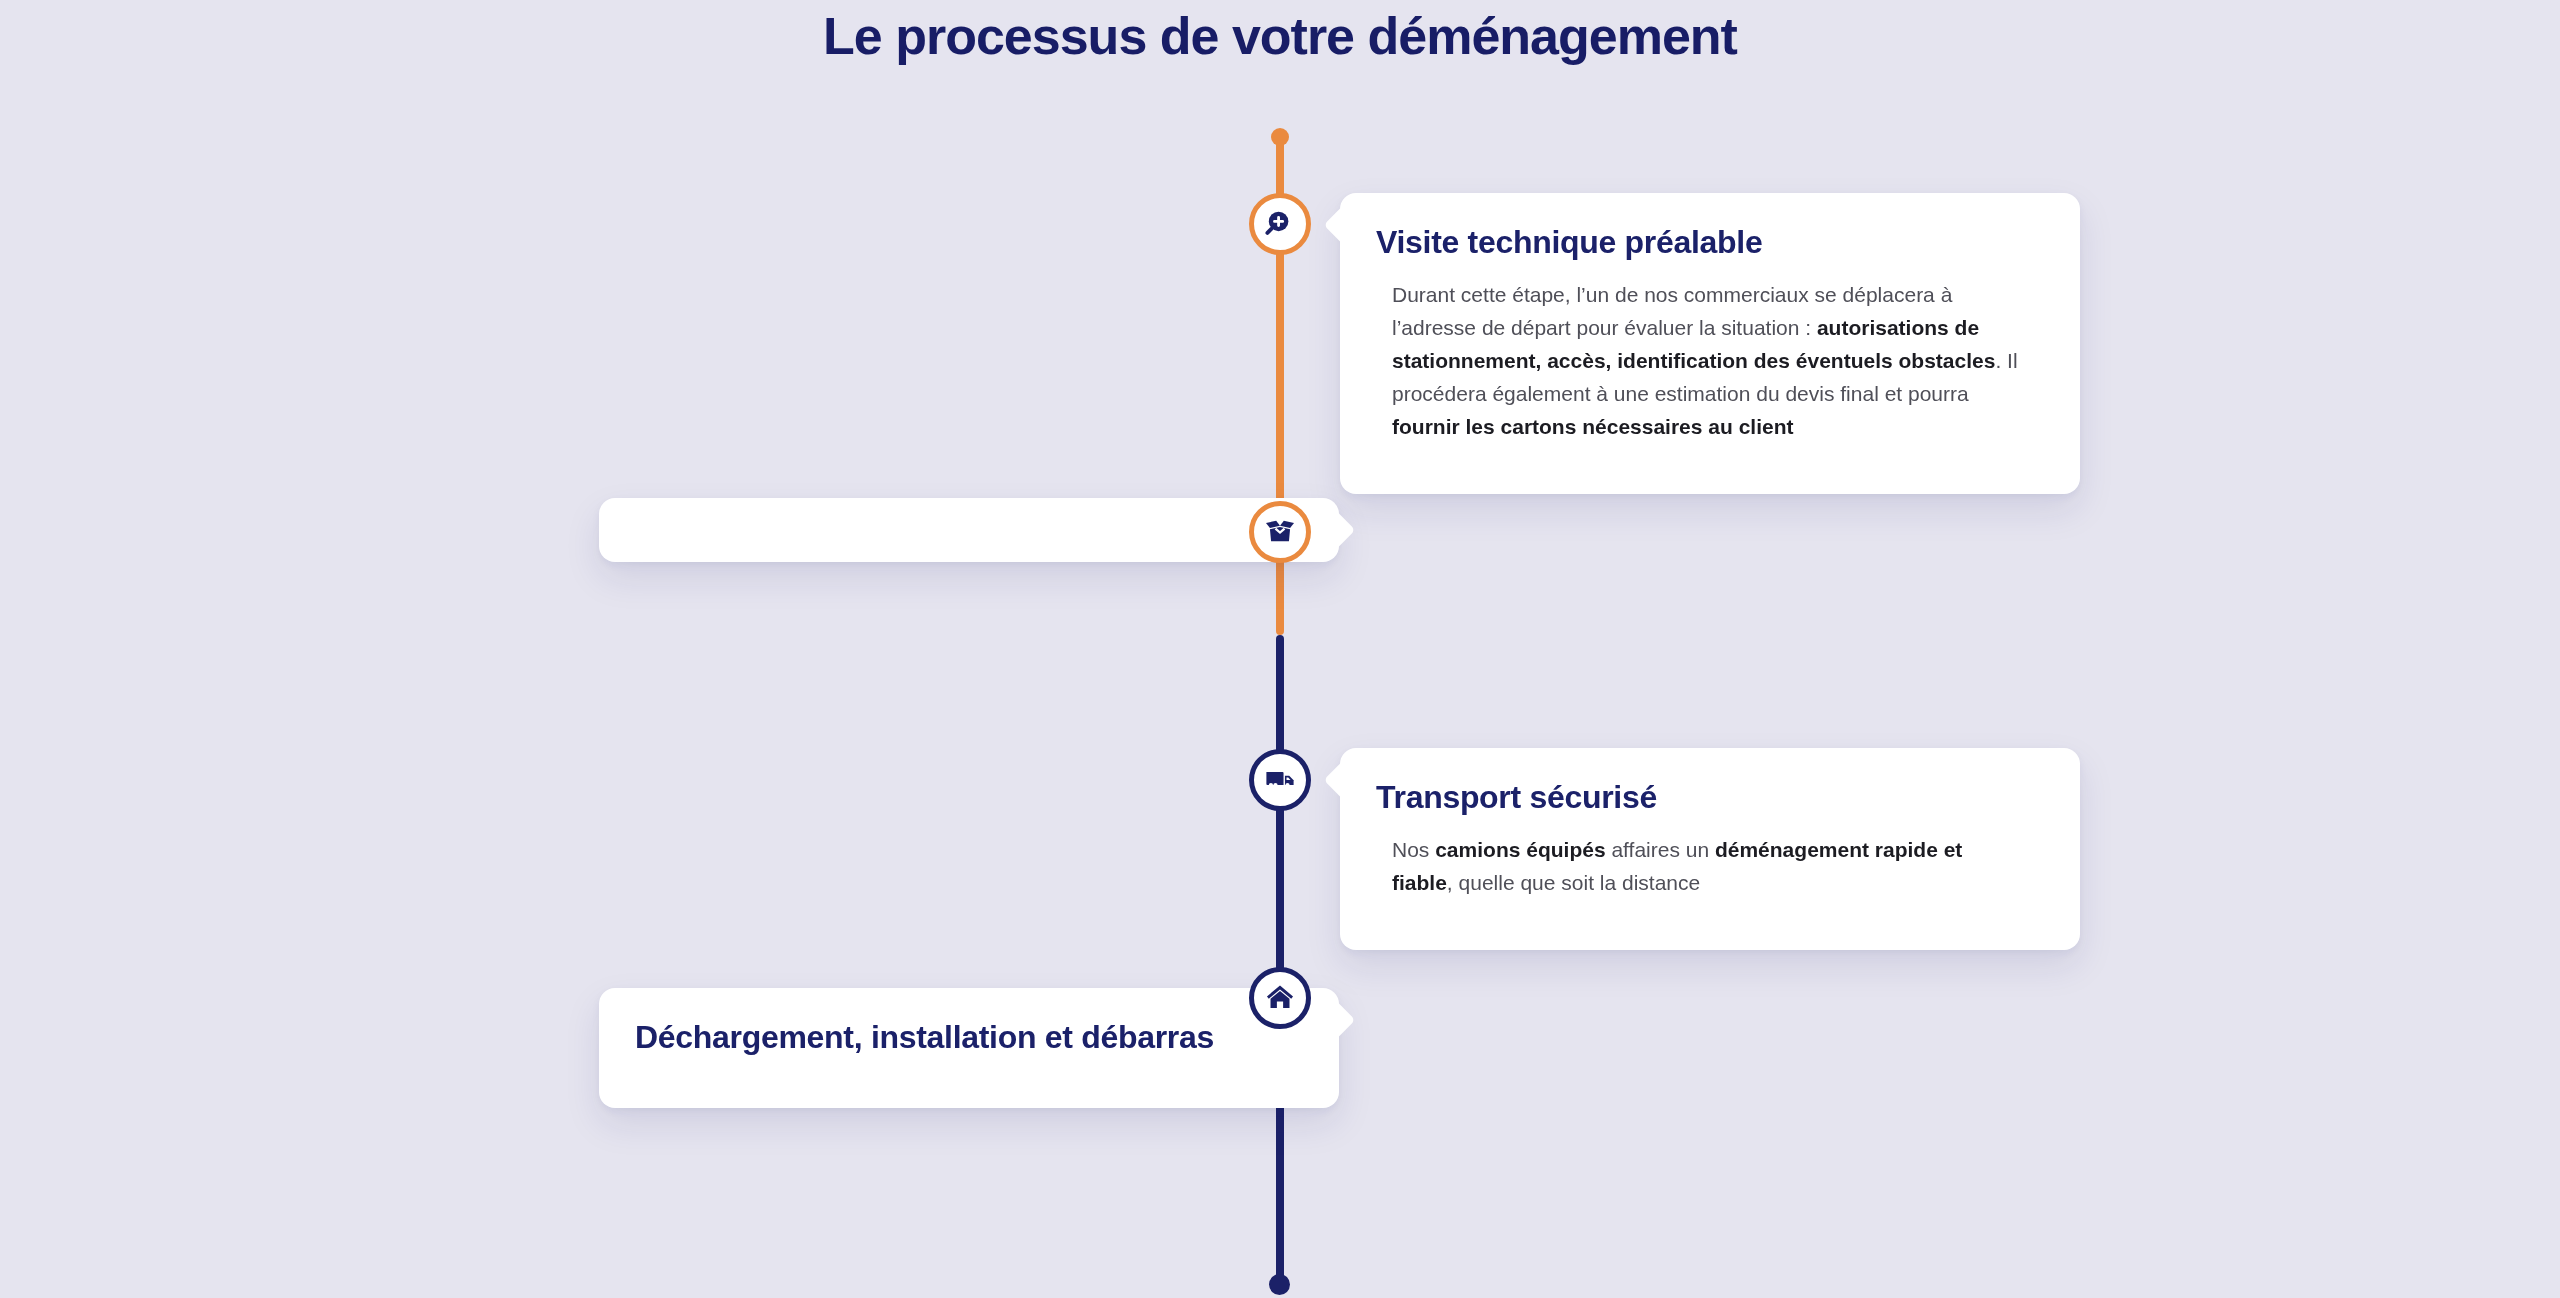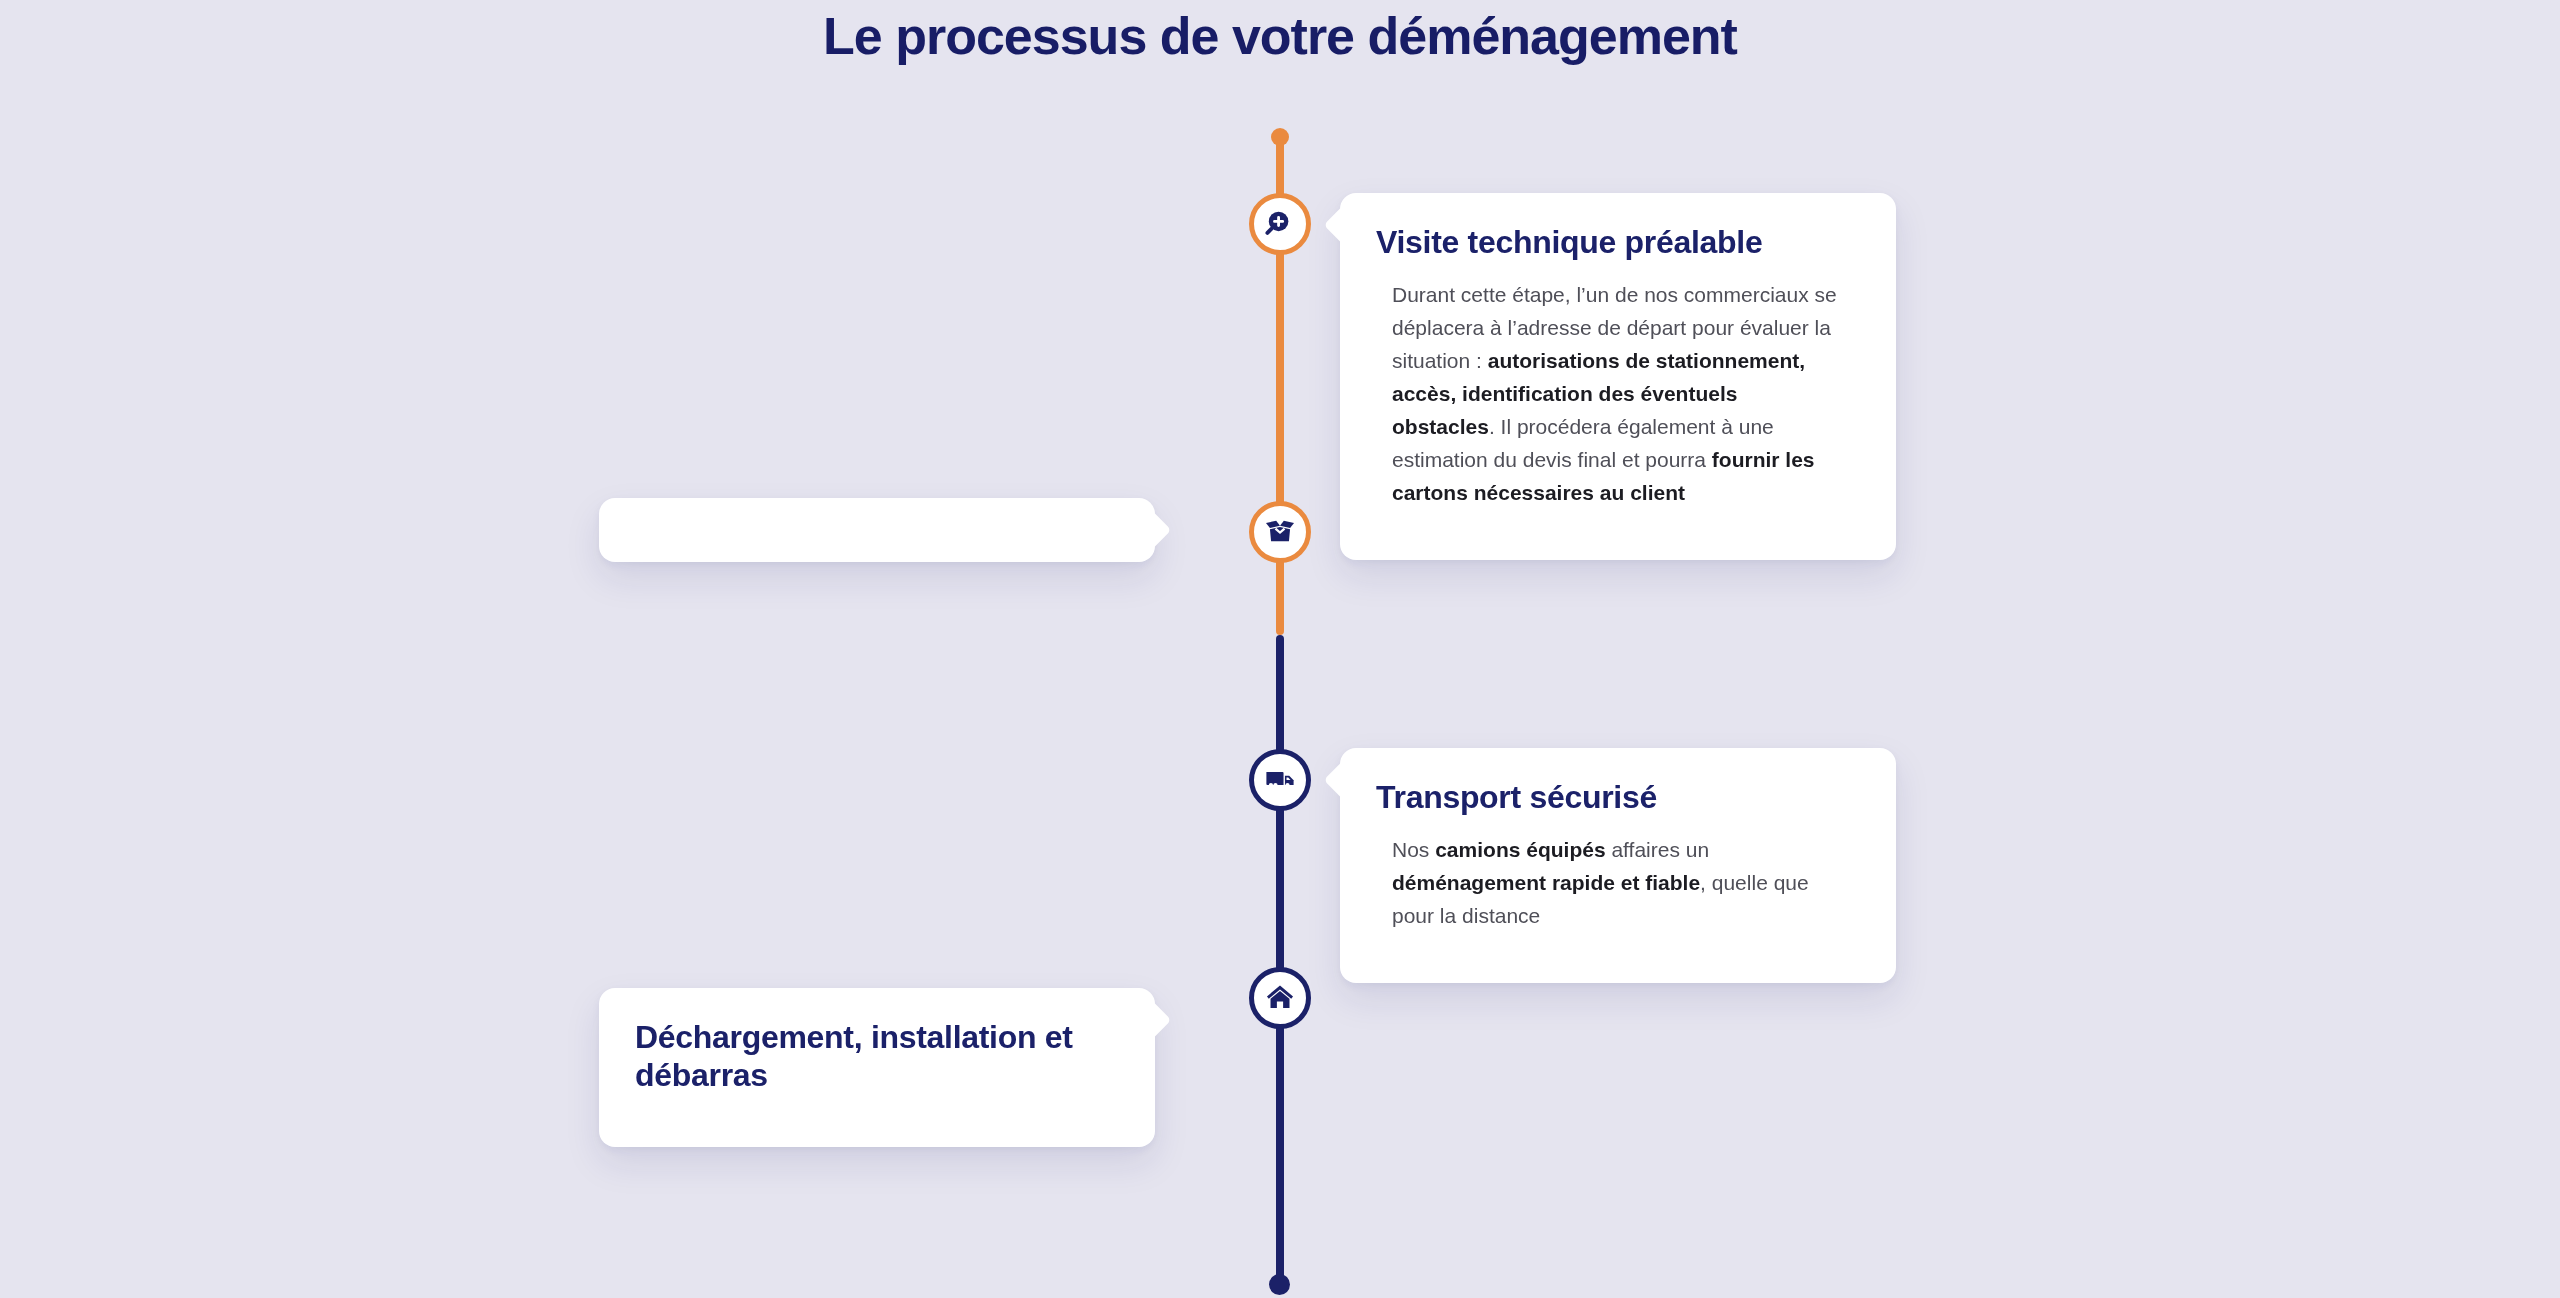--- a/index.html
+++ b/index.html
@@ -59,21 +59,21 @@
   .node.orange { border: 5px solid #ea8a3f; }
   .node.navy   { border: 5px solid #1b2168; }
   .node svg { width: 34px; height: 34px; color: #1b2168; }
   .node-1 { top: 193px; }
   .node-2 { top: 501px; }
   .node-3 { top: 749px; }
   .node-4 { top: 967px; }
   
   .card {
     position: absolute;
-    width: 556px;
+    width: 740px;
     box-sizing: border-box;
     background: #ffffff;
     border-radius: 16px;
     padding: 30px 36px 34px 36px;
     box-shadow: 0 16px 36px rgba(26, 31, 104, 0.10), 0 3px 8px rgba(26, 31, 104, 0.05);
     z-index: 2;
   }
   .card-1 { left: 1340px; top: 193px; }
   .card-2 { left: 599px;  top: 498px; }
   .card-3 { left: 1340px; top: 748px; }
@@ -157,21 +157,21 @@
     <p><span>Durant cette étape, l’un de nos commerciaux se déplacera à l’adresse de départ pour évaluer la situation : </span><b>autorisations de stationnement, accès, identification des éventuels obstacles</b><span>. Il procédera également à une estimation du devis final et pourra </span><b>fournir les cartons nécessaires au client</b></p>
   </section>
 
   <section class="card card-2 side-left">
     <span class="pointer"></span>
   </section>
 
   <section class="card card-3 side-right">
     <span class="pointer"></span>
     <h2>Transport sécurisé</h2>
-    <p><span>Nos </span><b>camions équipés</b><span> affaires un </span><b>déménagement rapide et fiable</b><span>, quelle que pour la distance</span></p>
+    <p><span>Nos </span><b>camions équipés</b><span> affaires un </span><b>déménagement rapide et fiable</b><span>, quelle que soit la distance</span></p>
   </section>
 
   <section class="card card-4 side-left">
     <span class="pointer"></span>
     <h2>Déchargement, installation et débarras</h2>
   </section>
 
 </div>
 
 </body></html>

